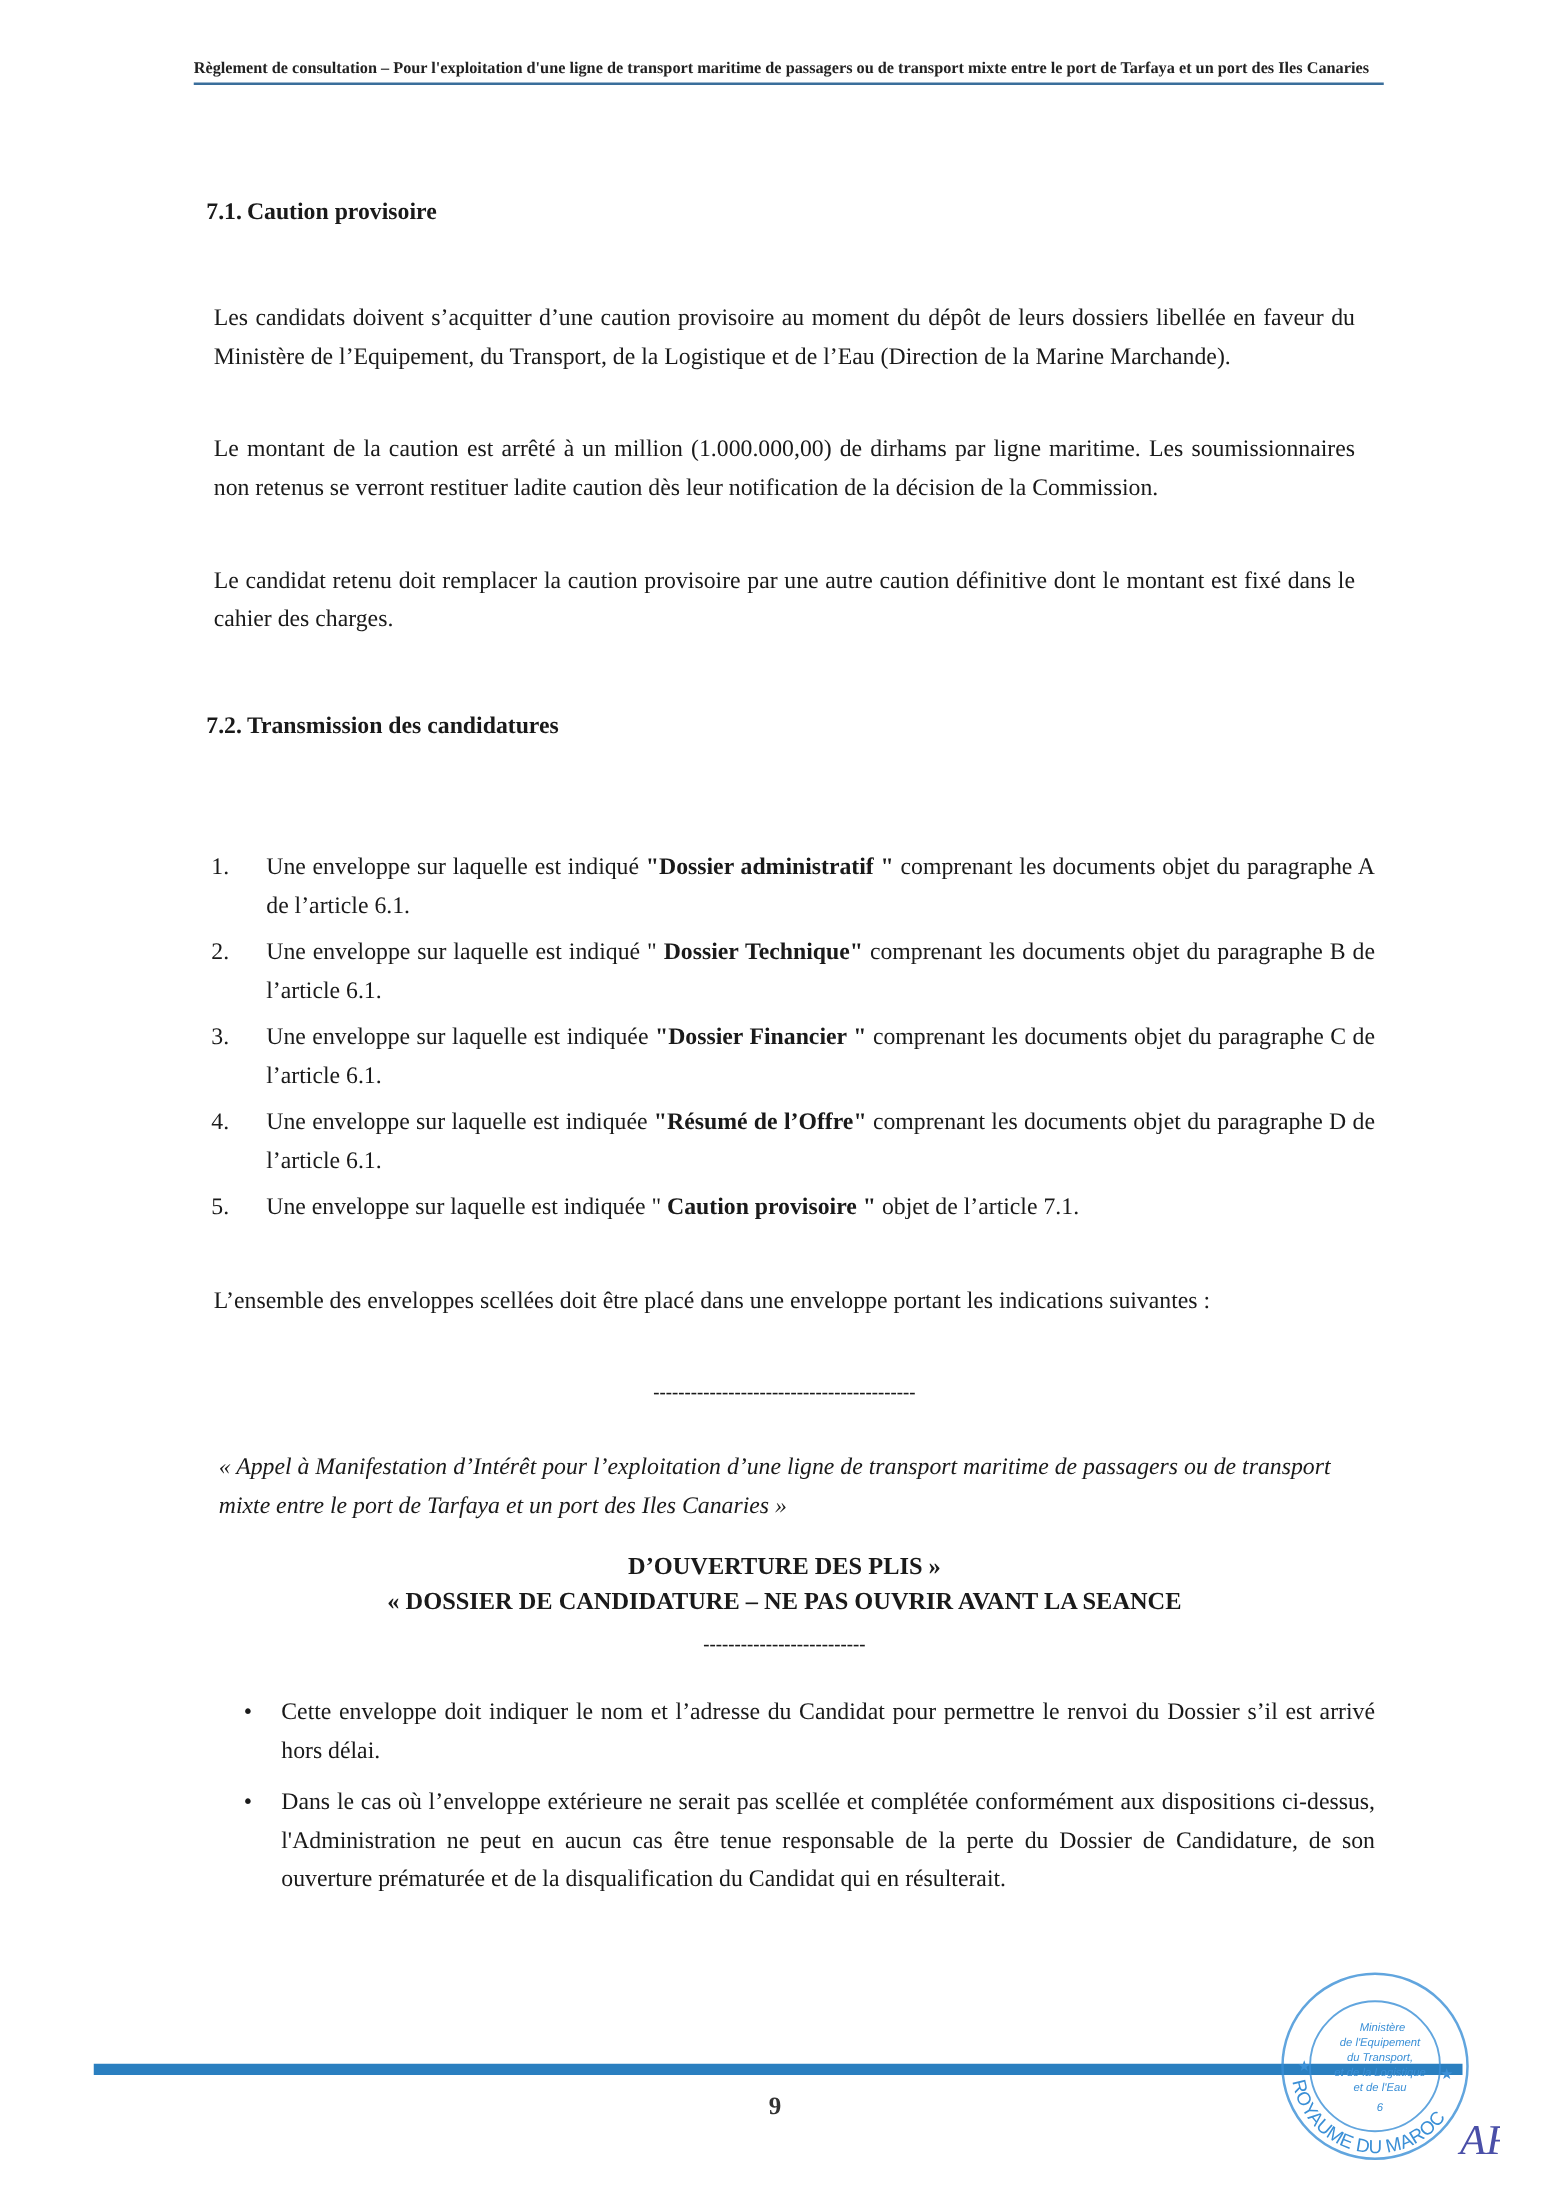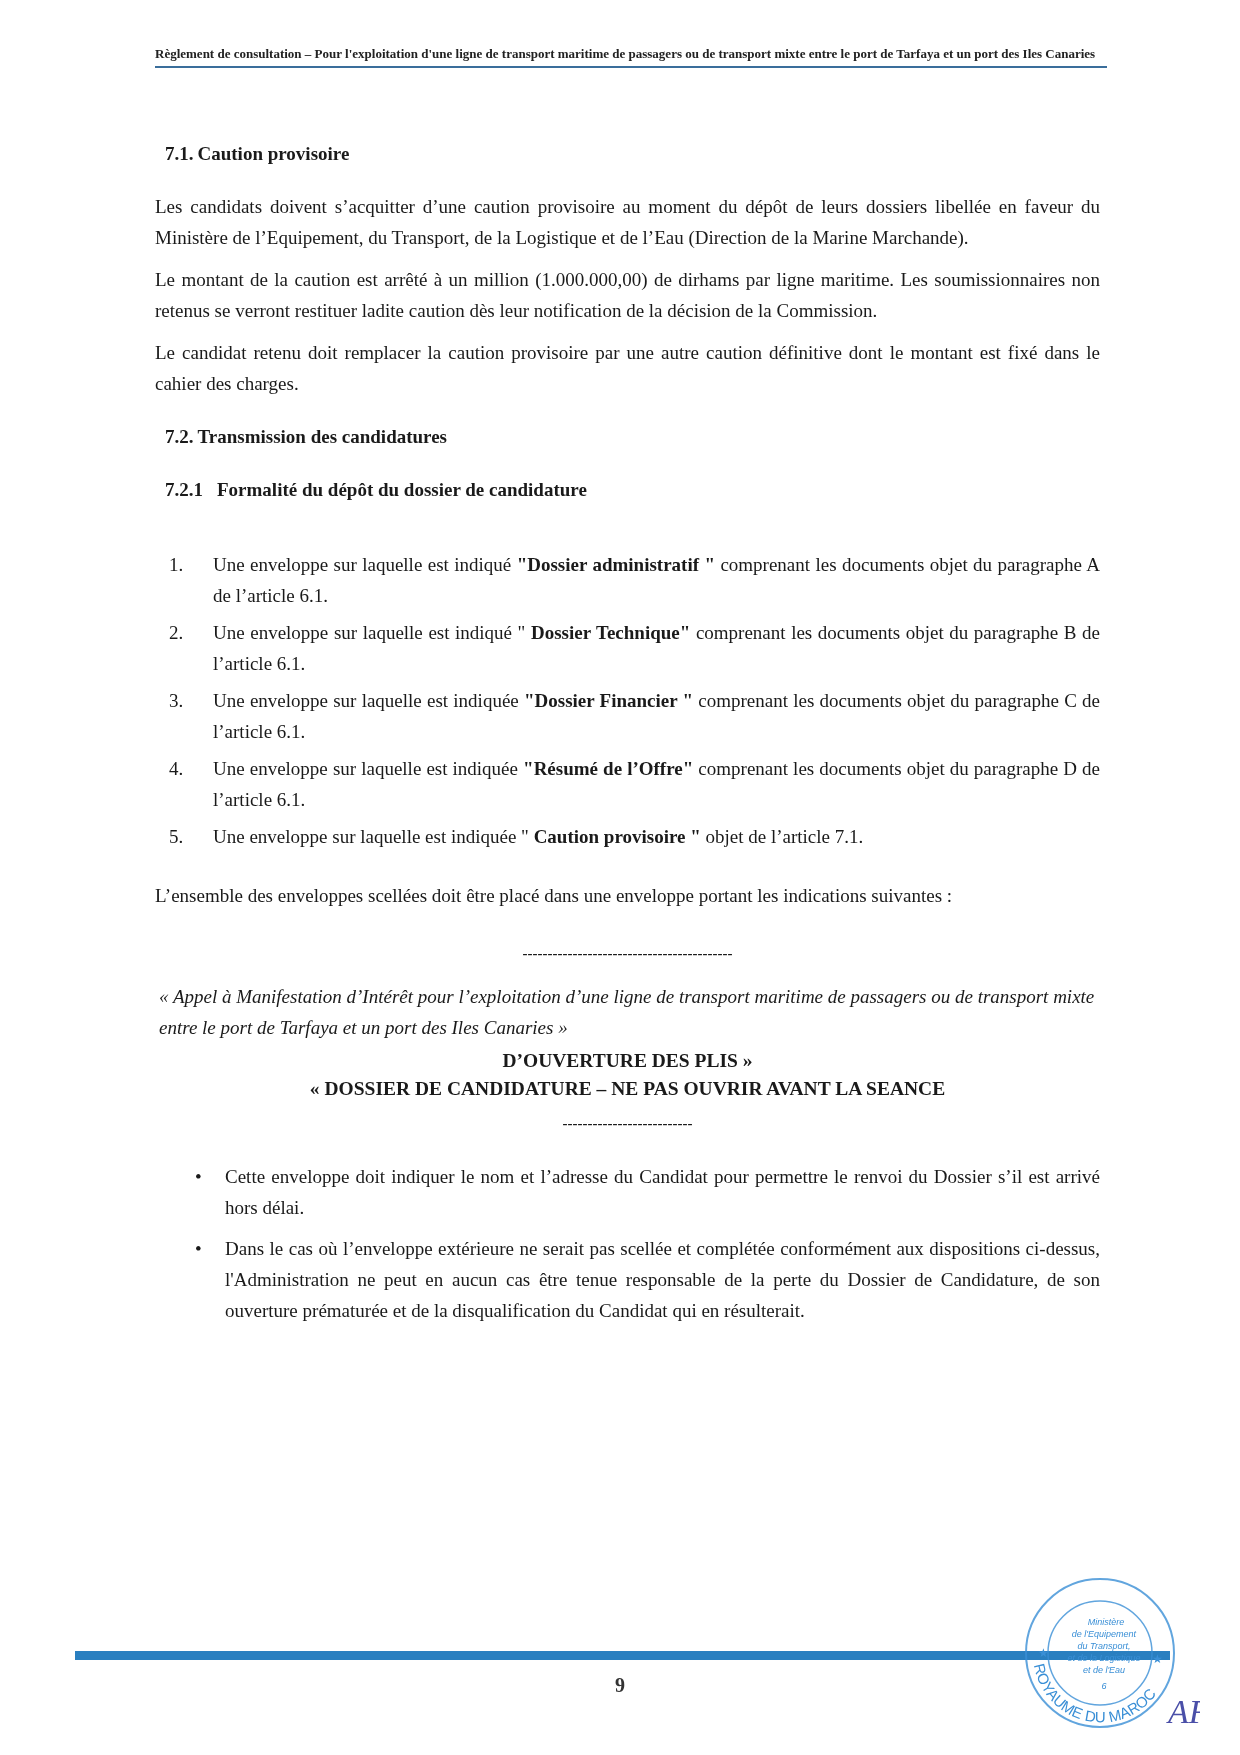--- a/index.html
+++ b/index.html
@@ -2,21 +2,21 @@
 <html><head>
 <meta charset="utf-8">
 <style>
   html, body { margin: 0; padding: 0; background: #ffffff; }
   body { width: 1240px; height: 1755px; position: relative; overflow: hidden;
          font-family: "Liberation Serif", serif; color: #1a1a1a; }
   .header { position: absolute; top: 46px; left: 155px; width: 950px; text-align: left;
             font-size: 13px; font-weight: bold; letter-spacing: 0px; color: #222; }
   .header-rule { position: absolute; top: 66px; left: 155px; width: 952px; height: 2px; background: #3a6e9b; }
   .content { position: absolute; left: 155px; top: 138px; width: 945px; font-size: 19px; line-height: 31px; }
-  p { margin: 0; text-align: justify; }
+  p { margin: 16px; text-align: justify; }
   .h2 { font-weight: bold; font-size: 19px; margin-left: 10px; }
   .h2 .num { margin-right: 4px; }
   .h3 .num { margin-right: 14px; }
   .gap-s { height: 11px; }
   .gap-m { height: 22px; }
   ol.env { list-style: none; margin: 0; padding: 0; }
   ol.env li { position: relative; padding-left: 58px; margin-bottom: 6px; text-align: justify; }
   ol.env li .n { position: absolute; left: 14px; top: 0; }
   b { font-weight: bold; }
   .dashes { text-align: center; letter-spacing: 0px; font-weight: bold; font-size: 15px; line-height: 20px; }
@@ -46,23 +46,20 @@
   <div class="gap-s"></div>
   <p>Le montant de la caution est arrêté à un million (1.000.000,00) de dirhams par ligne maritime. Les soumissionnaires non retenus se verront restituer ladite caution dès leur notification de la décision de la Commission.</p>
   <div class="gap-s"></div>
   <p>Le candidat retenu doit remplacer la caution provisoire par une autre caution définitive dont le montant est fixé dans le cahier des charges.</p>
   <div class="gap-m"></div>
 
   <p class="h2">
     <span class="num">7.2.</span><span>Transmission des candidatures</span>
   </p>
   <div class="gap-m"></div>
-  <p class="h2 h3">
-    <span class="num">7.2.1</span><span>Formalité du dépôt du dossier de candidature</span>
-  </p>
   <div class="gap-m"></div>
   <div class="gap-m"></div>
 
   <ol class="env">
     <li><span class="n">1.</span><span>Une enveloppe sur laquelle est indiqué </span><b>"Dossier administratif "</b><span> comprenant les documents objet du paragraphe A de l’article 6.1.</span></li>
     <li><span class="n">2.</span><span>Une enveloppe sur laquelle est indiqué " </span><b>Dossier Technique"</b><span> comprenant les documents objet du paragraphe B de l’article 6.1.</span></li>
     <li><span class="n">3.</span><span>Une enveloppe sur laquelle est indiquée </span><b>"Dossier Financier "</b><span> comprenant les documents objet du paragraphe C de l’article 6.1.</span></li>
     <li><span class="n">4.</span><span>Une enveloppe sur laquelle est indiquée </span><b>"Résumé de l’Offre"</b><span> comprenant les documents objet du paragraphe D de l’article 6.1.</span></li>
     <li><span class="n">5.</span><span>Une enveloppe sur laquelle est indiquée " </span><b>Caution provisoire "</b><span> objet de l’article 7.1.</span></li>
   </ol>

